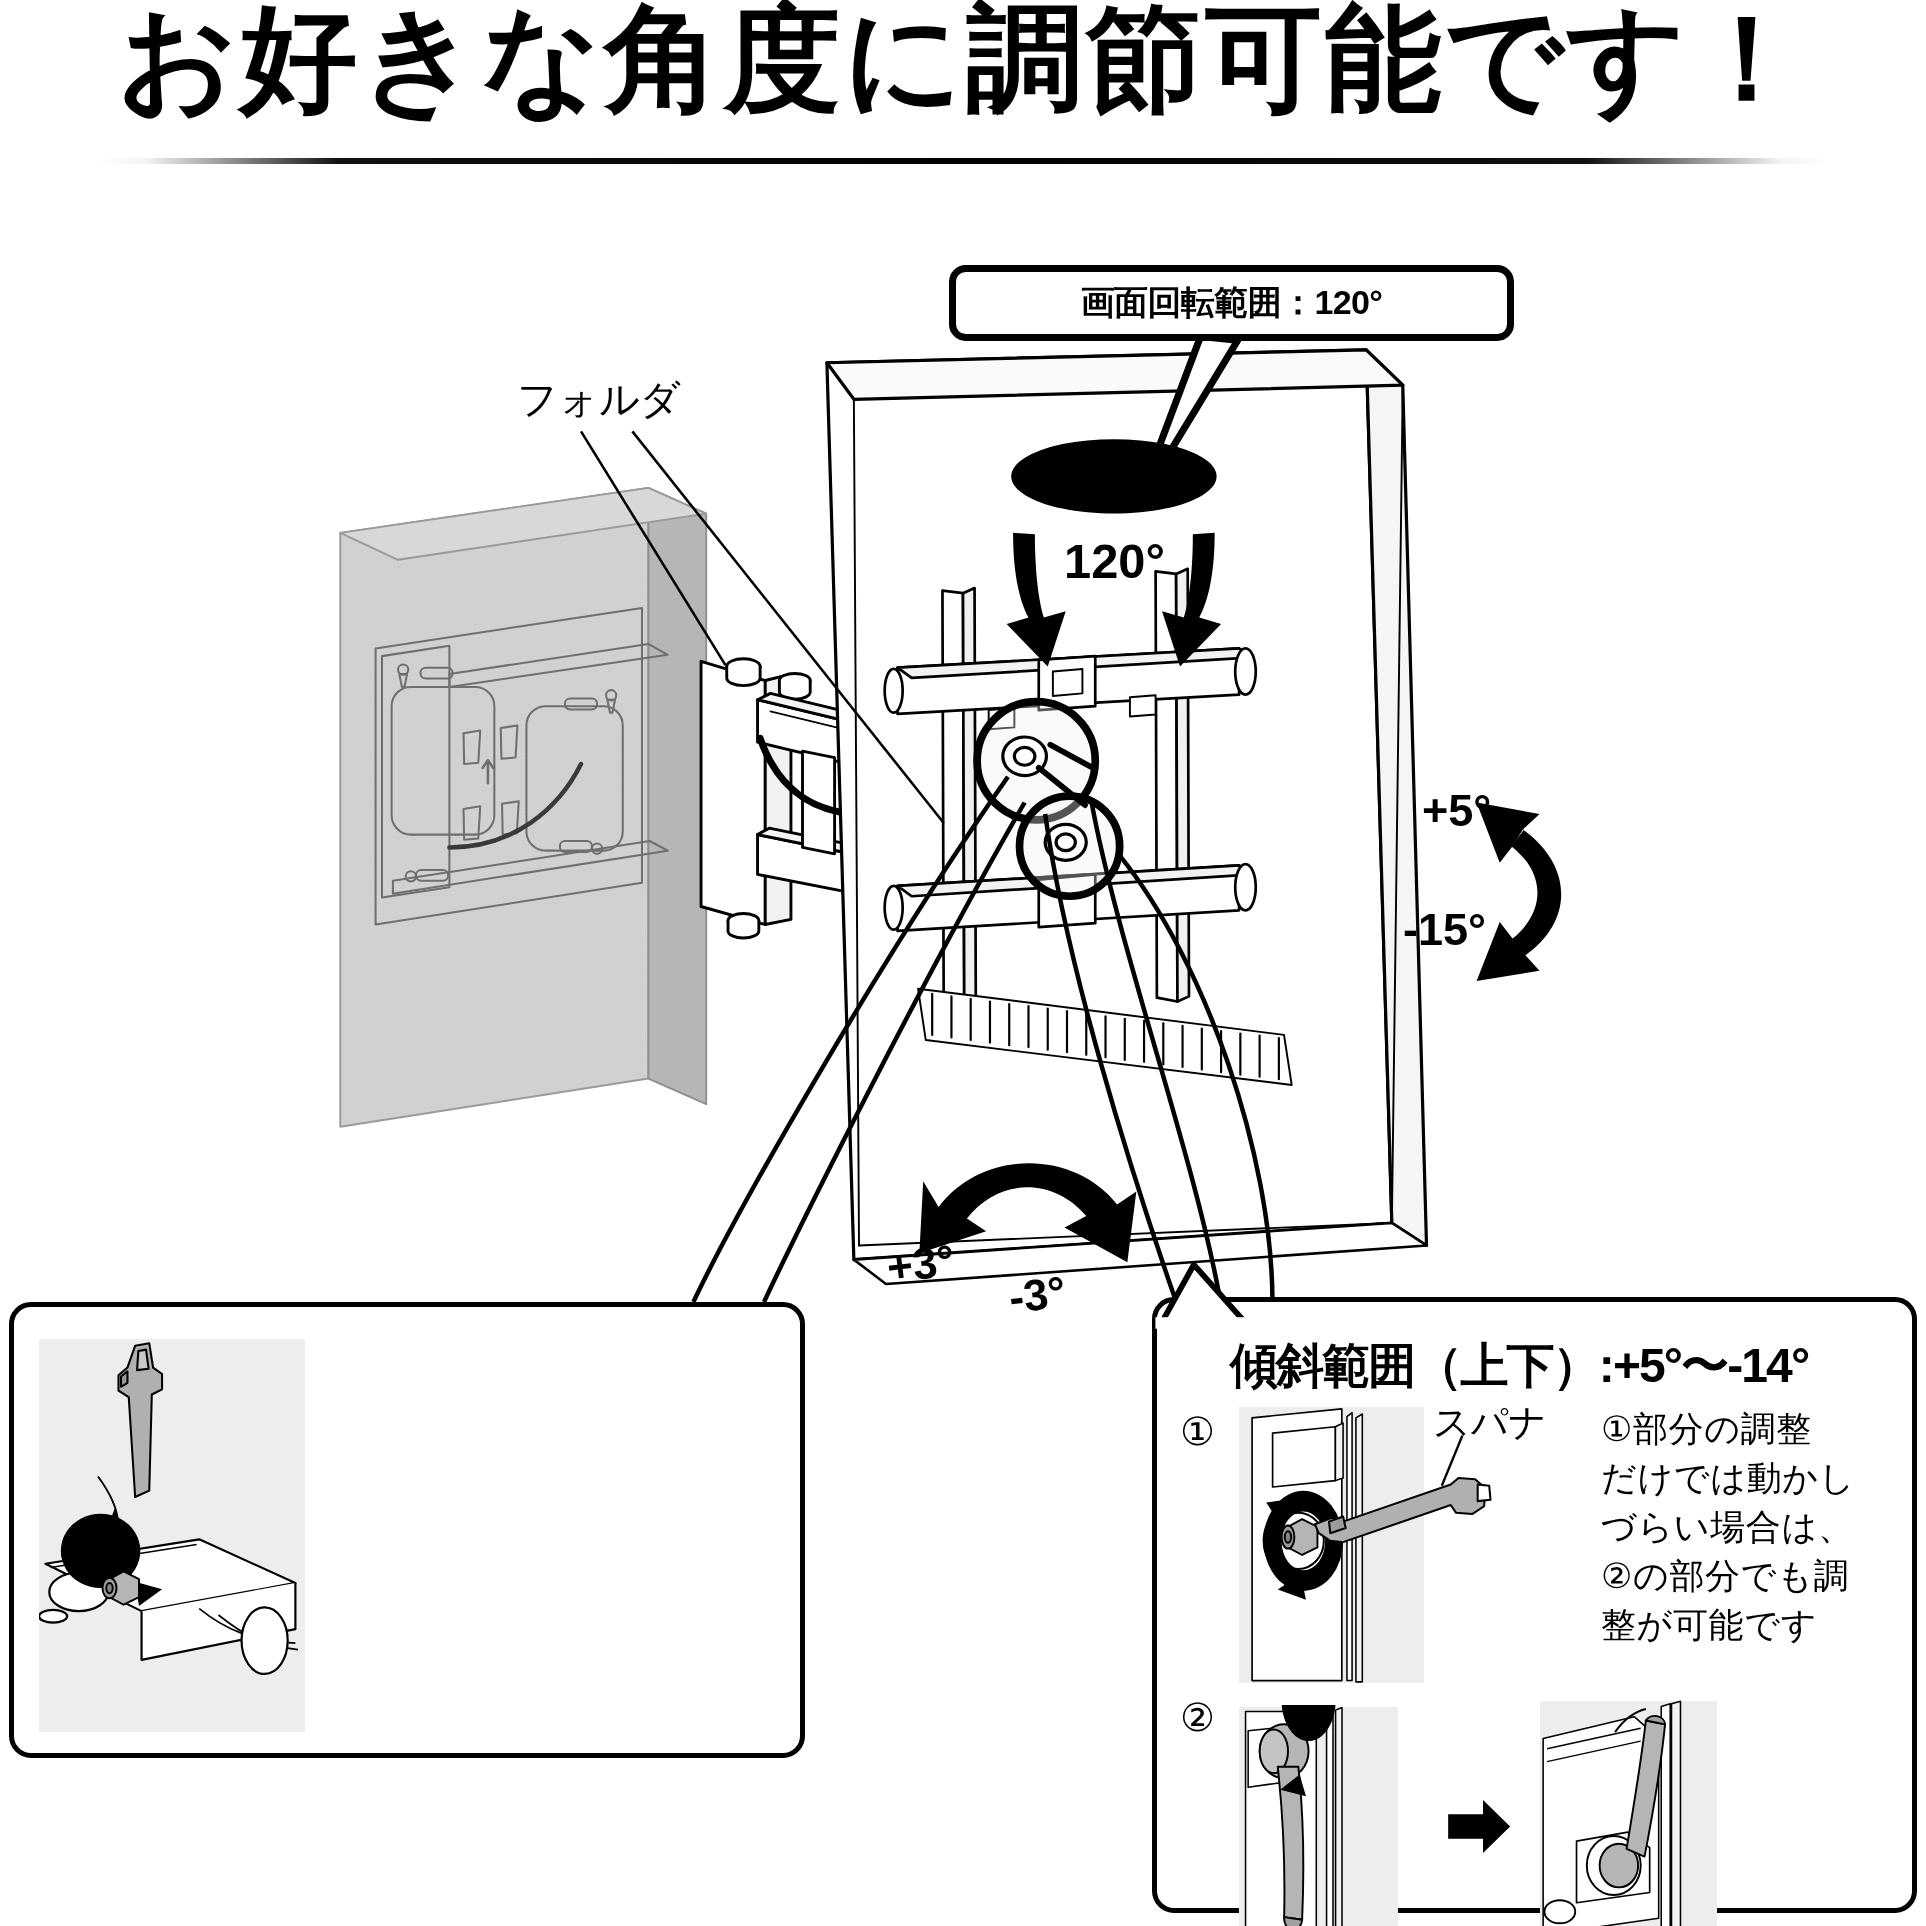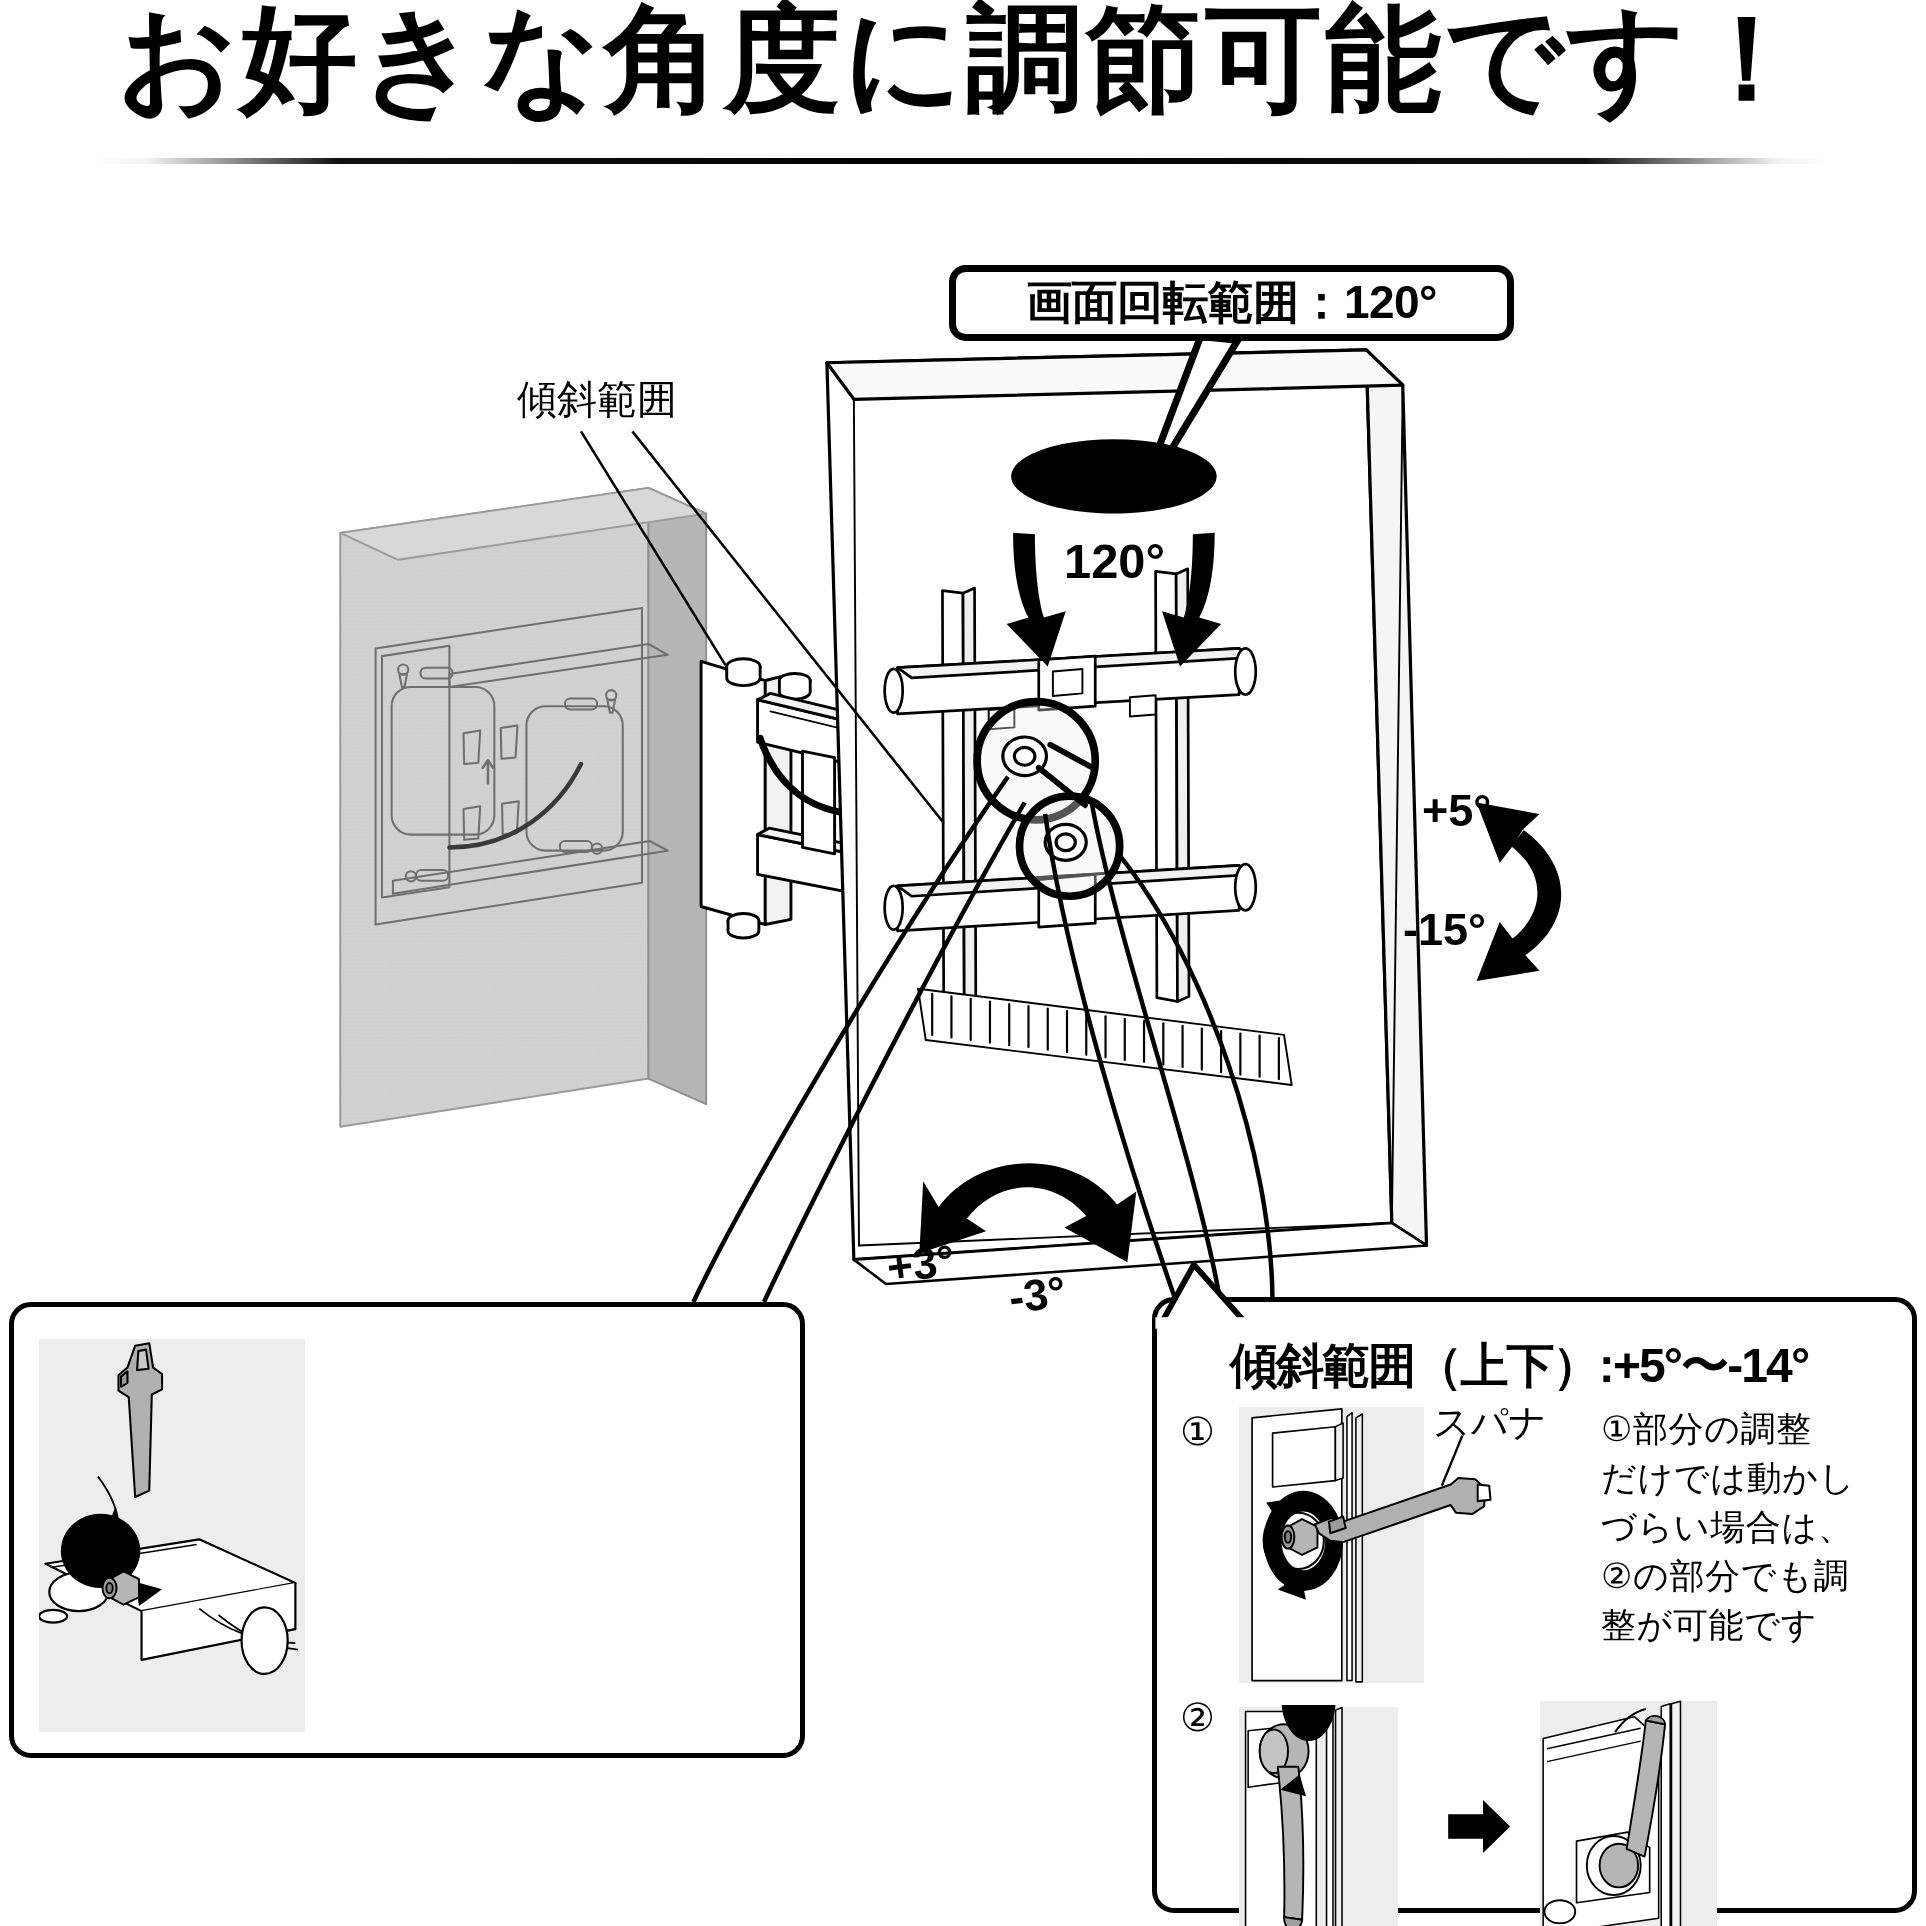--- a/index.html
+++ b/index.html
@@ -17,21 +17,21 @@
   #title-rule{
     left:96px;top:158px;width:1734px;height:5.8px;
     background:linear-gradient(to right,rgba(0,0,0,0) 0%,rgba(0,0,0,.05) 3%,#111 14%,#000 50%,#111 86%,rgba(0,0,0,.05) 97%,rgba(0,0,0,0) 100%);
   }
 
   
   #bubble{
     left:949px;top:265px;width:565px;height:76px;
     border:7px solid #000;border-radius:16.7px;background:#fff;
     display:flex;align-items:center;justify-content:center;
-    font-size:46px;font-weight:700;letter-spacing:-0.6px;box-sizing:border-box;
+    font-size:34px;font-weight:700;letter-spacing:-0.6px;box-sizing:border-box;
   }
 
   
   .diagram-label{font-size:40px;font-weight:400;white-space:nowrap;}
   #lbl-folder{left:517px;top:372px;}
   #lbl-p5{left:1422px;top:785px;font-size:45px;font-weight:700;}
   #lbl-m15{left:1403px;top:880px;font-size:45px;font-weight:700;margin-top:24px;}
   #lbl-p3{left:887px;top:1239px;font-size:44px;font-weight:700;transform:rotate(-7deg);}
   #lbl-m3{left:1009px;top:1270px;font-size:44px;font-weight:700;transform:rotate(-7deg);}
 
@@ -289,21 +289,21 @@
       <path d="M 1830,2022 C 1760,1820 1660,1500 1628,1268"></path>
       <path d="M 1900,2022 C 1860,1800 1740,1470 1700,1248"></path>
       <path d="M 1982,2022 C 1980,1800 1880,1500 1742,1330"></path>
     </g>
   </svg>
 
   <div class="abs" id="bubble">
     <span>画面回転範囲：120°</span>
   </div>
 
-  <div class="abs diagram-label" id="lbl-folder">傾斜範囲</div>
+  <div class="abs diagram-label" id="lbl-folder">フォルダ</div>
   <div class="abs diagram-label" id="lbl-p5">+5°</div>
   <div class="abs diagram-label" id="lbl-m15">-15°</div>
   <div class="abs diagram-label" id="lbl-p3">+3°</div>
   <div class="abs diagram-label" id="lbl-m3">-3°</div>
 
   <div class="abs panel" id="panel-lr"></div>
   <div class="abs photo" id="photo-lr"></div>
 
   <svg class="abs" style="left:39px;top:1339px;width:266px;height:393px;" viewBox="0 0 415 612">
     <g stroke="#000" fill="none" stroke-width="3.4" stroke-linejoin="round">

